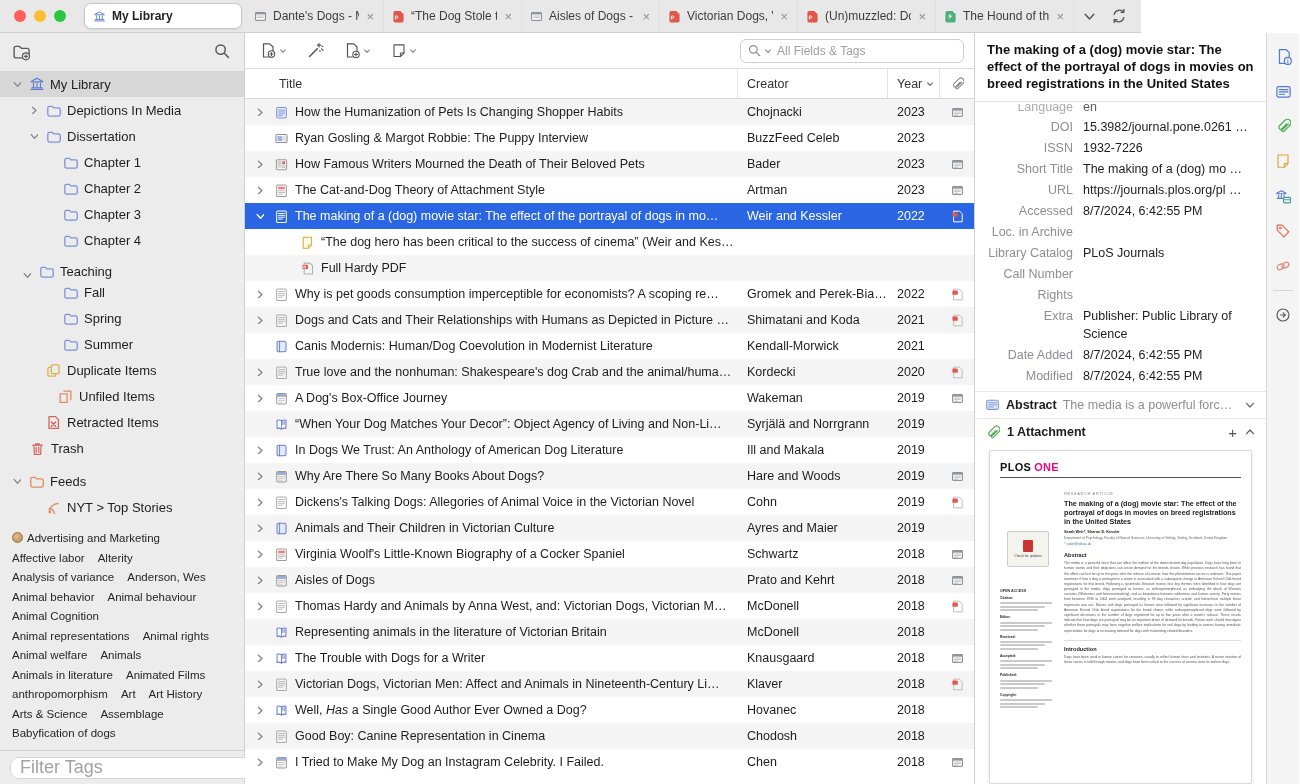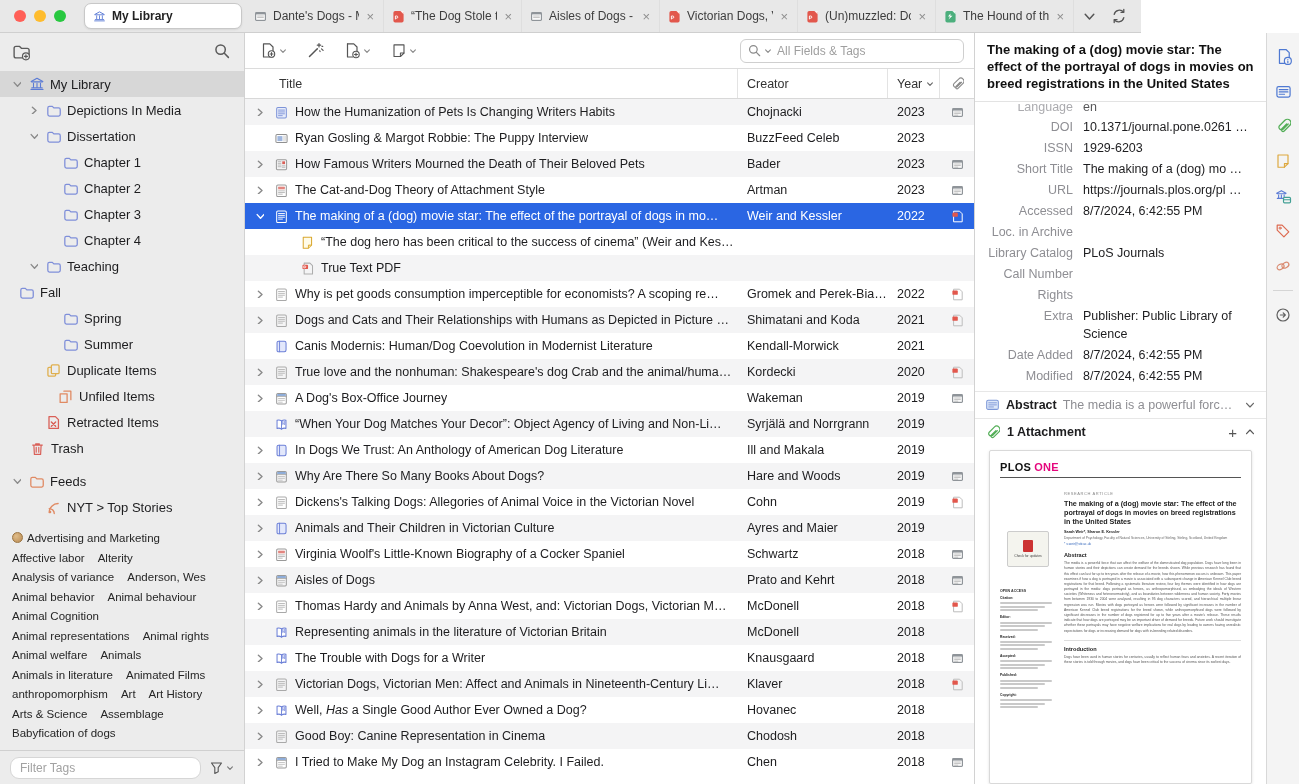--- a/index.html
+++ b/index.html
@@ -46,21 +46,21 @@
   .gap-before{margin-top:7px;}
   #tagcloud{flex:1;min-height:0;overflow:hidden;padding:9px 12px 4px 12px;
     font-size:11.5px;color:#262626;line-height:19.5px;}
   .tagword{display:inline-block;margin-right:13px;white-space:nowrap;}
   .emoji-dot{display:inline-block;width:11px;height:11px;border-radius:50%;
     background:radial-gradient(circle at 35% 35%,#e0bd8a,#b98a52);border:1px solid #9a7340;
     vertical-align:-1px;margin-right:4px;}
   .tagfilter{flex:0 0 34px;border-top:1px solid #d0d0d0;display:flex;align-items:center;
     padding:0 10px;gap:8px;}
   .tagfilter input{flex:1;height:22px;border:1px solid #d6d6d6;border-radius:9px;background:#fff;
-    font-size:12px;padding:0 9px;color:#1d4ed8;outline:none;font-family:inherit;}
+    font-size:18px;padding:0 9px;color:#1d4ed8;outline:none;font-family:inherit;}
   .tagfilter input::placeholder{color:#a2a2a2;}
   .funnel-wrap{display:flex;align-items:center;gap:2px;}
 
   
   .toolbar{height:36px;flex:0 0 36px;border-bottom:1px solid #dcdcdc;display:flex;
     align-items:center;padding:0 10px;}
   .tbtn{display:flex;align-items:center;gap:2px;padding:3px 5px;border-radius:4px;color:#555;}
   .tbtn+.tbtn{margin-left:10px;}
   .searchbox{margin-left:auto;width:224px;height:24px;border:1px solid #cfcfcf;border-radius:6px;
     background:#fff;display:flex;align-items:center;padding:0 7px;gap:3px;}
@@ -328,34 +328,34 @@
           </div>
           <div class="titem" style="padding-left: 44px; align-items: center;">
             <span class="twisty"></span>
             <span class="ticon">
               <svg viewBox="0 0 14 14" width="15" height="15" fill="none" xmlns="http://www.w3.org/2000/svg">
                 <path d="M1.7 4.7c0-.9.7-1.6 1.5-1.6h2.7l1.4 1.5h4.5c.9 0 1.5.7 1.5 1.6v4.4c0 .9-.7 1.6-1.5 1.6H3.2c-.9 0-1.5-.7-1.5-1.6z" stroke="#7f8fd9" stroke-width="1.2" stroke-linecap="round" stroke-linejoin="round" fill="none"></path>
               </svg>
             </span>
             <span>Chapter 4</span>
           </div>
-          <div class="titem" style="padding-left: 27px;">
+          <div class="titem" style="padding-left: 20px; align-items: flex-end;">
             <span class="twisty">
               <svg viewBox="0 0 8 8" width="8" height="8" fill="none" xmlns="http://www.w3.org/2000/svg">
                 <path d="M1.2 2.6 4.5 6.2 7.8 2.6" stroke="#8a8a8a" stroke-width="1.4" stroke-linecap="round" stroke-linejoin="round" fill="none"></path>
               </svg>
             </span>
             <span class="ticon">
               <svg viewBox="0 0 14 14" width="15" height="15" fill="none" xmlns="http://www.w3.org/2000/svg">
                 <path d="M1.7 4.7c0-.9.7-1.6 1.5-1.6h2.7l1.4 1.5h4.5c.9 0 1.5.7 1.5 1.6v4.4c0 .9-.7 1.6-1.5 1.6H3.2c-.9 0-1.5-.7-1.5-1.6z" stroke="#7f8fd9" stroke-width="1.2" stroke-linecap="round" stroke-linejoin="round" fill="none"></path>
               </svg>
             </span>
             <span>Teaching</span>
           </div>
-          <div class="titem" style="">
+          <div class="titem" style="padding-left: 44px;">
             <span class="twisty"></span>
             <span class="ticon">
               <svg viewBox="0 0 14 14" width="15" height="15" fill="none" xmlns="http://www.w3.org/2000/svg">
                 <path d="M1.7 4.7c0-.9.7-1.6 1.5-1.6h2.7l1.4 1.5h4.5c.9 0 1.5.7 1.5 1.6v4.4c0 .9-.7 1.6-1.5 1.6H3.2c-.9 0-1.5-.7-1.5-1.6z" stroke="#7f8fd9" stroke-width="1.2" stroke-linecap="round" stroke-linejoin="round" fill="none"></path>
               </svg>
             </span>
             <span>Fall</span>
           </div>
           <div class="titem" style="padding-left: 44px;">
             <span class="twisty"></span>
@@ -540,21 +540,21 @@
                 <svg viewBox="0 0 8 8" width="8" height="8" fill="none" xmlns="http://www.w3.org/2000/svg">
                   <path d="M2.4 1.2 6 4.5 2.4 7.8" stroke="#8a8a8a" stroke-width="1.4" stroke-linecap="round" stroke-linejoin="round" fill="none"></path>
                 </svg>
               </span>
               <span class="iicon">
                 <svg viewBox="0 0 14 14" width="13" height="13" fill="none" xmlns="http://www.w3.org/2000/svg">
                   <rect x="1.8" y="1.6" width="10.4" height="11.2" rx="1.3" fill="#e7ecfa" stroke="#7d93d8" stroke-width="1.1" stroke-linecap="round" stroke-linejoin="round"></rect>
                   <path d="M3.8 4.4h6.4M3.8 6.4h6.4M3.8 8.4h6.4M3.8 10.4h4" stroke="#7d93d8" stroke-width="1" stroke-linecap="round" stroke-linejoin="round" fill="none"></path>
                 </svg>
               </span>
-              <span class="ttext">How the Humanization of Pets Is Changing Writers Habits</span>
+              <span class="ttext">How the Humanization of Pets Is Changing Shopper Habits</span>
             </div>
             <div class="cell-creator">Chojnacki</div>
             <div class="cell-year">2023</div>
             <div class="cell-attach">
               <svg viewBox="0 0 13 13" width="13" height="13" fill="none" xmlns="http://www.w3.org/2000/svg">
                 <rect x="1" y="2" width="11" height="9" rx="1.4" fill="#8f9499"></rect>
                 <rect x="2.2" y="4.6" width="8.6" height="5.2" fill="#fff"></rect>
                 <path d="M3.2 6h6.6M3.2 7.6h6.6M3.2 9.2h4" stroke="#b0b0b0" stroke-width=".8"></path>
               </svg>
             </div>
@@ -670,21 +670,21 @@
           <div class="row stripe">
             <div class="cell-title ind1">
               <span class="twisty"></span>
               <span class="iicon">
                 <svg viewBox="0 0 14 14" width="13" height="13" fill="none" xmlns="http://www.w3.org/2000/svg">
                   <path d="M3.4 1.2h6.2l2.8 2.8v9H3.4z" stroke="#adadad" stroke-width="1.1" stroke-linecap="round" stroke-linejoin="round" fill="none"></path>
                   <rect x="1.6" y="3" width="6" height="4.6" rx="1" fill="#e2574c"></rect>
                   <path d="M3 6.4V4.2h1.2a1 1 0 0 1 0 2z" stroke="#fff" stroke-width=".8" fill="none"></path>
                 </svg>
               </span>
-              <span class="ttext">True Text PDF</span>
+              <span class="ttext">Full Hardy PDF</span>
             </div>
             <div class="cell-creator"></div>
             <div class="cell-year"></div>
             <div class="cell-attach"></div>
           </div>
           <div class="row">
             <div class="cell-title">
               <span class="twisty">
                 <svg viewBox="0 0 8 8" width="8" height="8" fill="none" xmlns="http://www.w3.org/2000/svg">
                   <path d="M2.4 1.2 6 4.5 2.4 7.8" stroke="#8a8a8a" stroke-width="1.4" stroke-linecap="round" stroke-linejoin="round" fill="none"></path>
@@ -1116,25 +1116,25 @@
 
     <section class="itempane">
       <div class="title-card">The making of a (dog) movie star: The effect of the portrayal of dogs in movies on breed registrations in the United States</div>
       <div class="fields" id="fields">
           <div class="frow cut">
             <div class="flabel">Language</div>
             <div class="fvalue">en</div>
           </div>
           <div class="frow">
             <div class="flabel">DOI</div>
-            <div class="fvalue">10.1371/journal.pone.0261 …</div>
+            <div class="fvalue">15.3982/journal.pone.0261 …</div>
           </div>
           <div class="frow">
             <div class="flabel">ISSN</div>
-            <div class="fvalue">1929-6203</div>
+            <div class="fvalue">1932-7226</div>
           </div>
           <div class="frow">
             <div class="flabel">Short Title</div>
             <div class="fvalue">The making of a (dog) mo …</div>
           </div>
           <div class="frow">
             <div class="flabel">URL</div>
             <div class="fvalue">https://journals.plos.org/pl …</div>
           </div>
           <div class="frow">

